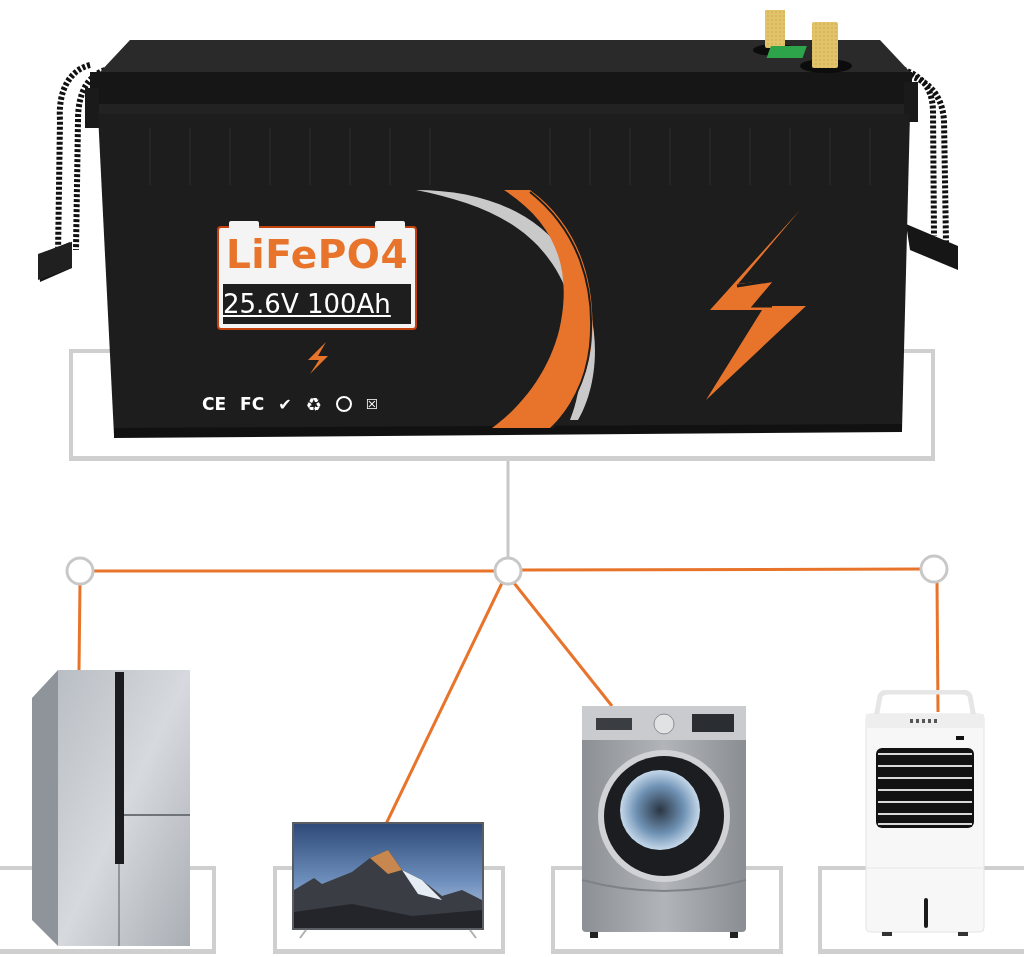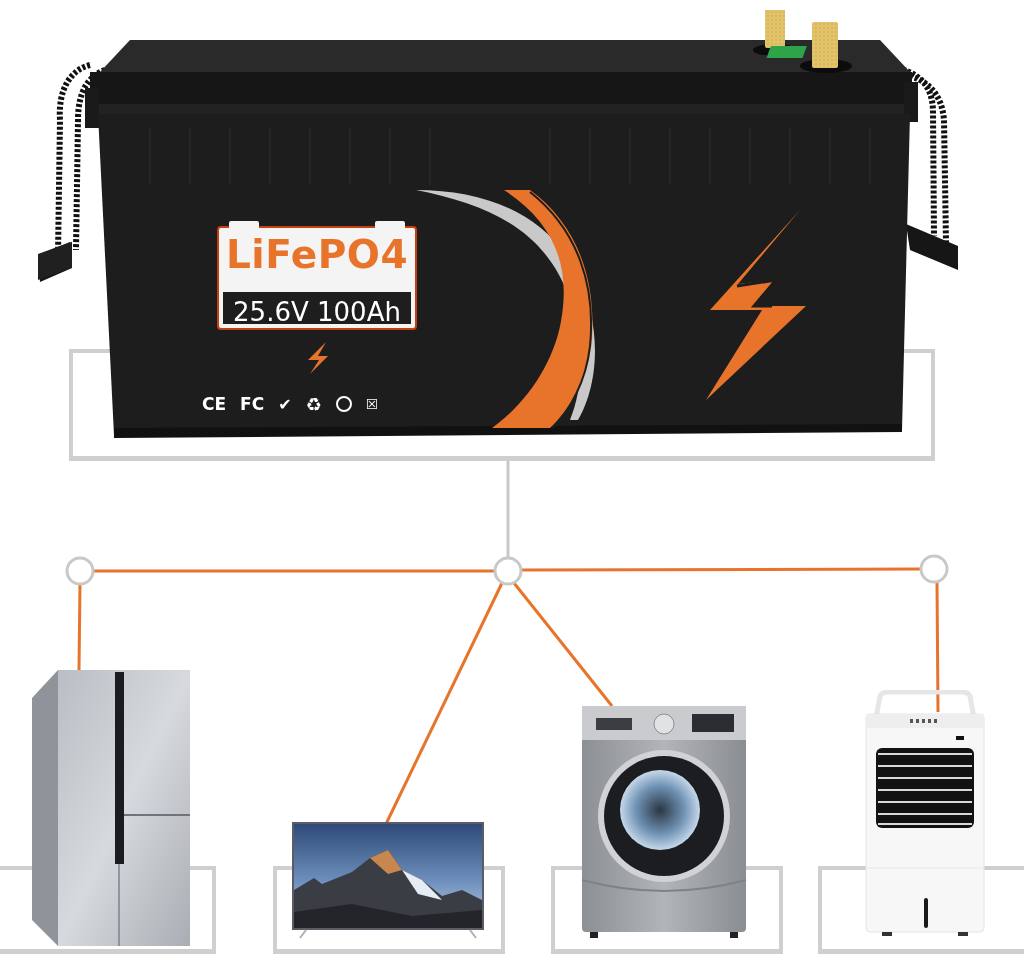--- a/index.html
+++ b/index.html
@@ -11,23 +11,23 @@
   .label-box {
     position: absolute; left: 217px; top: 226px; width: 200px; height: 104px;
     background: #f4f4f4; border-radius: 4px; border: 2px solid #c2410c; box-sizing: border-box;
   }
   .label-tab { position: absolute; top: -7px; width: 30px; height: 9px; background: #f4f4f4; border-radius: 2px 2px 0 0; }
   .label-chem {
     position: absolute; left: 0; right: 0; top: 4px; text-align: center;
     font-family: "DejaVu Sans", sans-serif; font-weight: bold; font-size: 39px; color: #e8742b; letter-spacing: 0.5px;
   }
   .label-spec {
-    position: absolute; left: 4px; right: 4px; bottom: 4px; height: 32px;
-    background: #1e1e1e; color: #ffffff; text-align: center; line-height: 40px;
-    font-family: "DejaVu Sans", sans-serif; font-size: 26px;
+    position: absolute; left: 4px; right: 4px; bottom: 4px; height: 40px;
+    background: #1e1e1e; color: #ffffff; line-height: 40px;
+    font-family: "DejaVu Sans", sans-serif; font-size: 26px; text-decoration: underline;
   }
   .cert-row { position: absolute; left: 202px; top: 378px; height: 26px; display: flex; align-items: center; gap: 14px; }
   .cert { color: #ffffff; font-family: "DejaVu Sans", sans-serif; font-weight: bold; font-size: 17px; margin-top: 26px; }
   .platform { position: absolute; border: 4px solid #cfcfcf; border-bottom: 5px solid #cfcfcf; box-sizing: border-box; background: transparent; }
 </style>
 </head>
 <body>
 
 <div class="platform" style="left:69px; top:349px; width:866px; height:112px;"></div>
 

